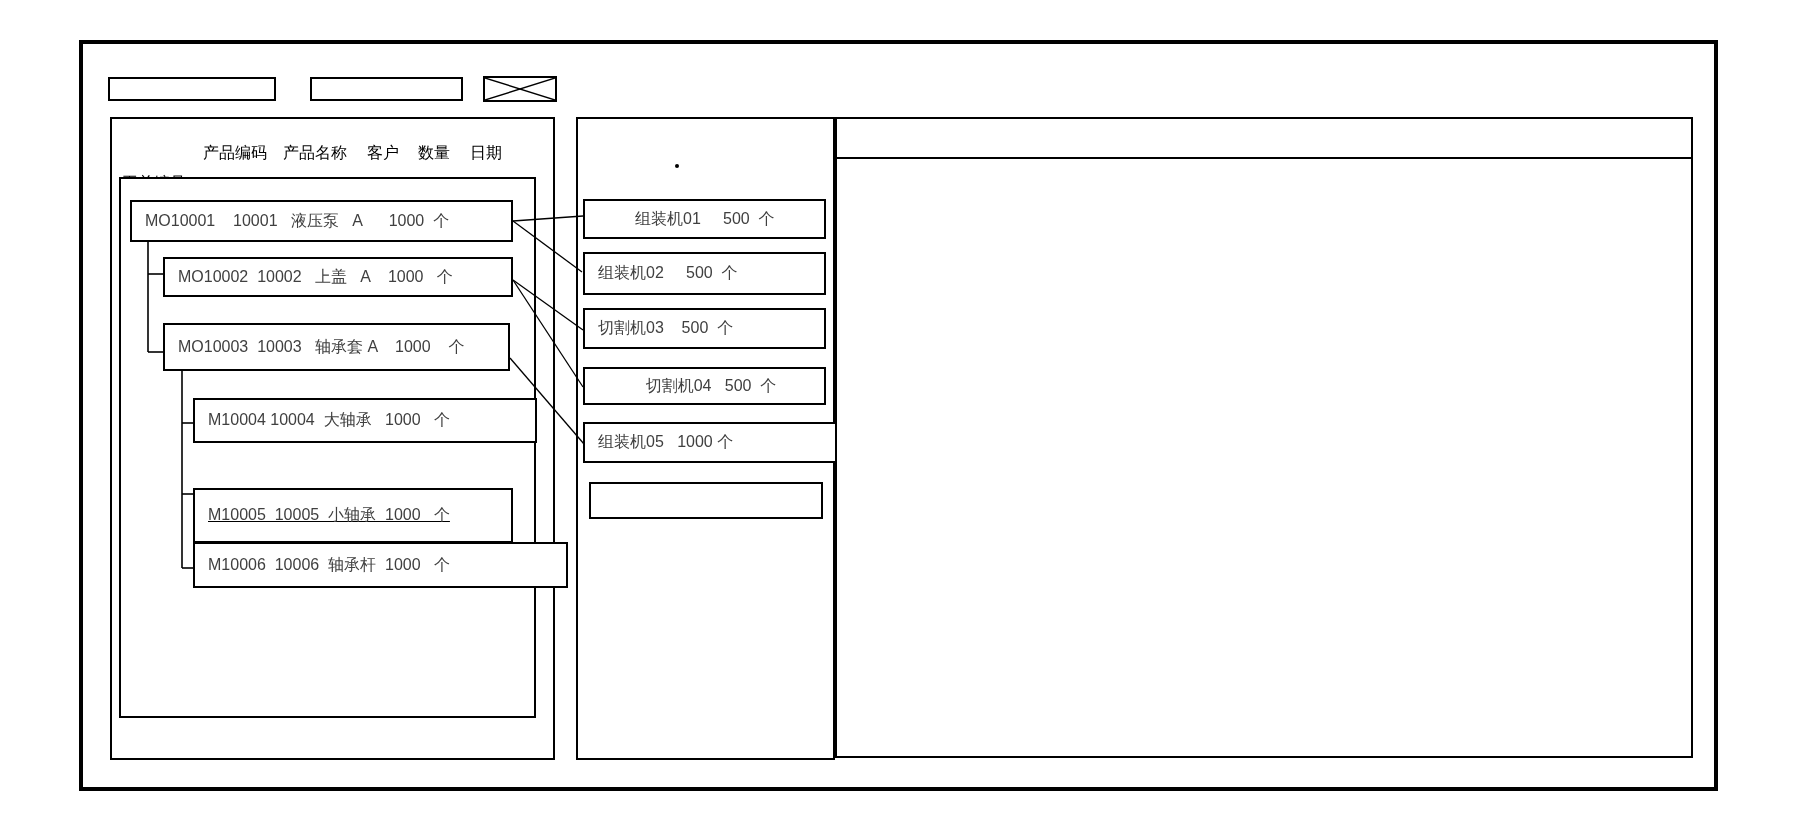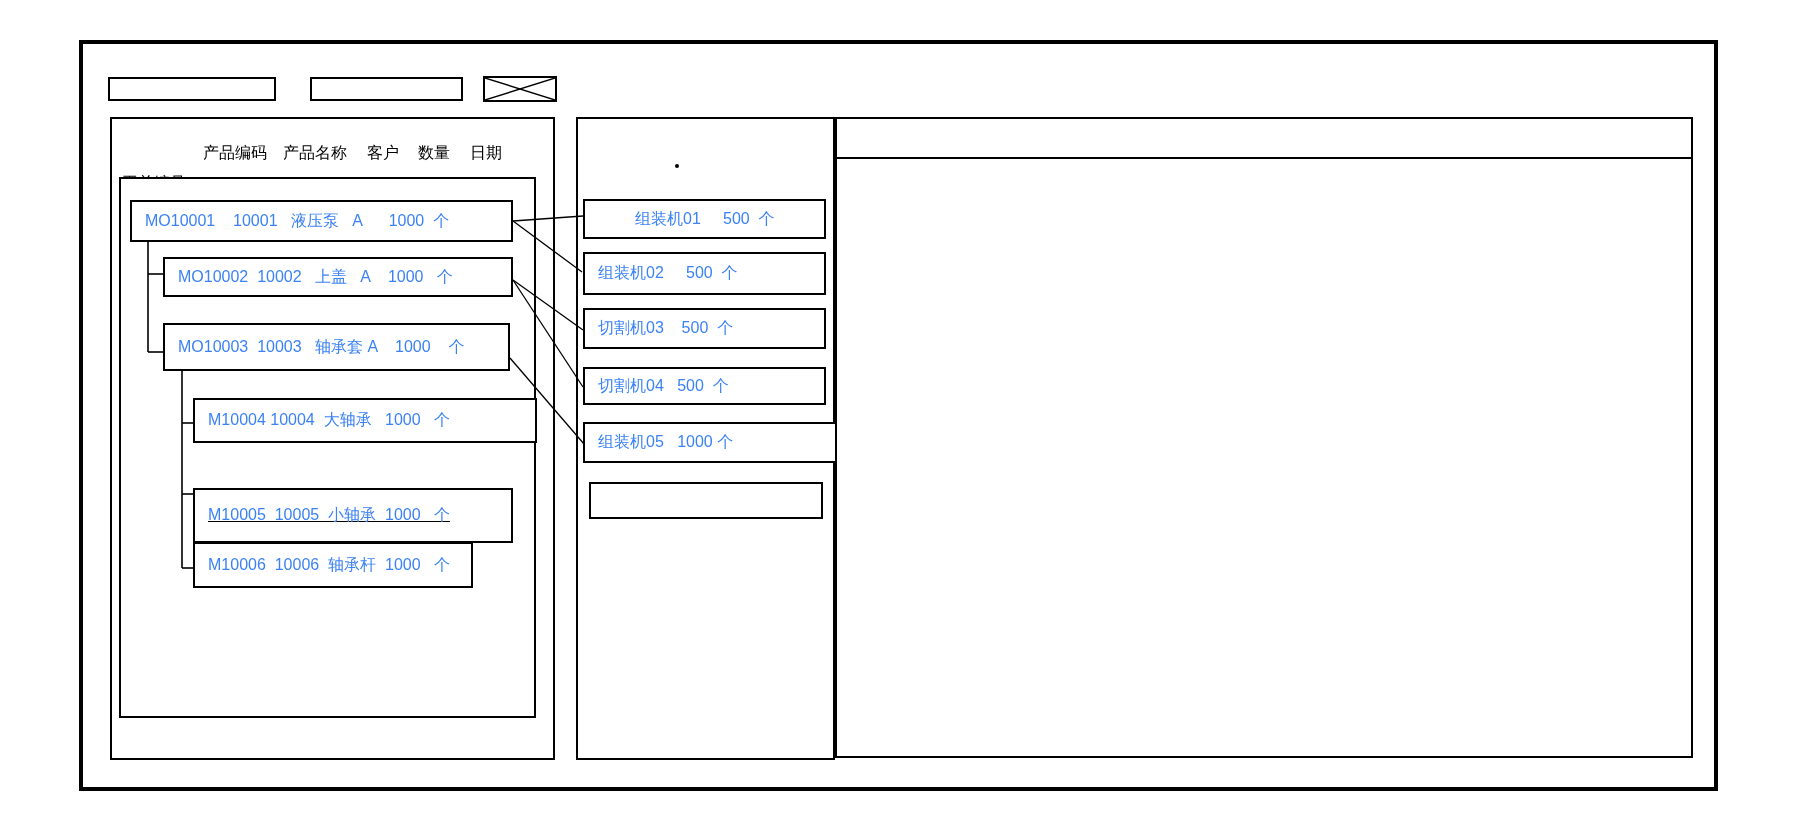--- a/index.html
+++ b/index.html
@@ -36,21 +36,21 @@
     position: absolute;
     border: 2px solid #000;
     background: #fff;
     display: flex;
     align-items: center;
   }
   .node span {
     font-size: 16px;
     white-space: pre;
     padding-left: 13px;
-    color: #3b82f6;
+    color: #404040;
   }
 
   .overlay {
     position: absolute;
     left: 0; top: 0;
     width: 1819px; height: 833px;
     pointer-events: none;
   }
 
   .hline {
@@ -104,38 +104,38 @@
   </div>
   <div class="node" style="left:163px; top:323px; width:347px; height:48px;">
     <span>MO10003  10003   轴承套 A    1000    个</span>
   </div>
   <div class="node" style="left:193px; top:398px; width:344px; height:45px;">
     <span>M10004 10004  大轴承   1000   个</span>
   </div>
   <div class="node" style="left:193px; top:488px; width:320px; height:55px;text-decoration:underline;">
     <span>M10005  10005  小轴承  1000   个</span>
   </div>
-  <div class="node" style="left:193px; top:542px; width:280px; height:46px;">
+  <div class="node" style="left:193px; top:542px; width:375px; height:46px;">
     <span>M10006  10006  轴承杆  1000   个</span>
   </div>
 
   <div class="abs panel" style="left:576px; top:117px; width:259px; height:643px;"></div>
 
   <div class="dotmark"></div>
 
   <div class="node" style="left:583px; top:199px; width:243px; height:40px;padding-left:37px;">
     <span>组装机01     500  个</span>
   </div>
   <div class="node" style="left:583px; top:252px; width:243px; height:43px;">
     <span>组装机02     500  个</span>
   </div>
   <div class="node" style="left:583px; top:308px; width:243px; height:41px;">
     <span>切割机03    500  个</span>
   </div>
-  <div class="node" style="left:583px; top:367px; width:243px; height:38px;">
+  <div class="node" style="left:583px; top:367px; width:243px; height:38px;justify-content:center;">
     <span>切割机04   500  个</span>
   </div>
   <div class="node" style="left:583px; top:422px; width:277px; height:41px;">
     <span>组装机05   1000 个</span>
   </div>
   <div class="node" style="left:589px; top:482px; width:234px; height:37px;">
     <span></span>
   </div>
 
   <div class="abs panel" style="left:835px; top:117px; width:858px; height:641px;"></div>

